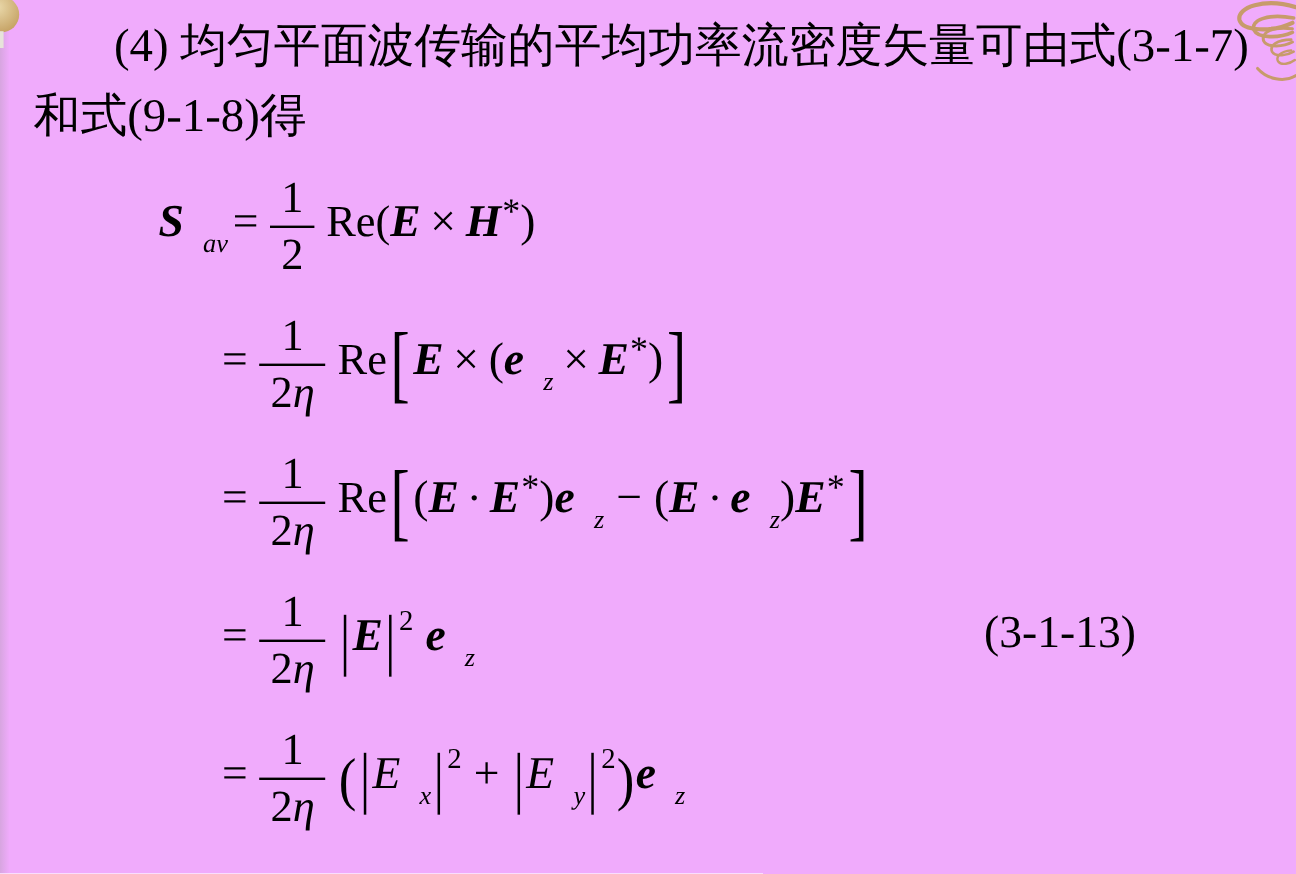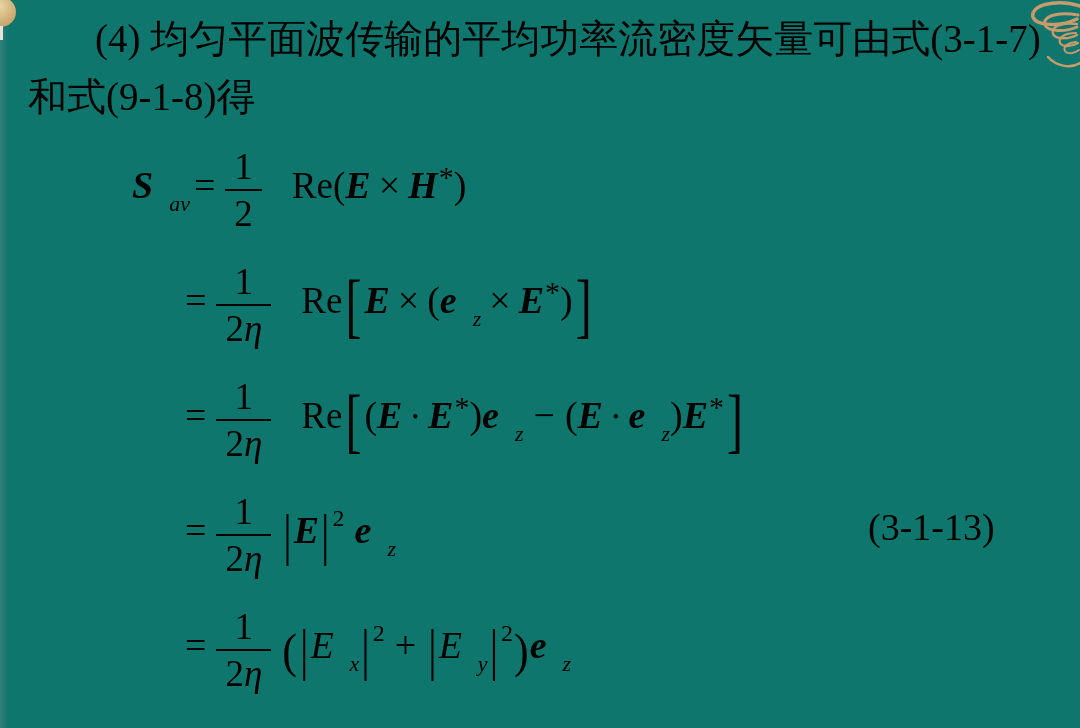--- a/index.html
+++ b/index.html
@@ -1,18 +1,18 @@
 <!DOCTYPE html>
 <html><head>
 <meta charset="utf-8">
 <style>
   * { margin:0; padding:0; box-sizing:border-box; }
   html,body { background:#ffffff; }
   .stage {
-    position:relative; width:1080px; height:728px; background:#0f766e;
+    position:relative; width:1080px; height:728px; background:#f0abfc;
     overflow:hidden; color:#000;
     font-family:"Liberation Serif","DejaVu Serif",serif;
   }
   
   .left-edge {
     position:absolute; left:0; top:0; width:8px; height:728px;
     background:linear-gradient(to right, rgba(150,150,150,.28), rgba(255,255,255,0));
   }
   .corner-ball { position:absolute; left:0; top:0; }
   .swirl { position:absolute; right:0; top:0; }
@@ -21,21 +21,21 @@
   .heading .h1 { padding-left:95px; }
   .heading .h2 { padding-left:28px; }
 
   .equations { position:absolute; left:132px; top:128px; white-space:nowrap; }
   .eq-line { height:115px; line-height:115px; white-space:nowrap; padding-left:53px; }
   .eq-line.first { padding-left:0; }
 
   .tok { font-size:38px; }
   .v  { font-weight:700; font-style:italic; }
   .it { font-style:italic; }
-  .rm { font-size:37px;margin-left:20px; }
+  .rm { font-size:37px; }
   .eqs { padding:0 6px 0 0; }
   .opx { padding:0 8px; }
   .opd { padding:0 7px; font-size:34px; }
   .opm { padding:0 10px; }
 
   .frac {
     display:inline-block; vertical-align:middle; text-align:center;
     font-size:37px; line-height:1.06; margin:0 6px 8px 4px;
   }
   .frac .fnum { display:block; padding:0 9px 3px; }
@@ -46,21 +46,21 @@
   .sp-star { font-size:30px; position:relative; top:-11px; margin-left:1px; }
 
   .bk { display:inline-block; vertical-align:middle; transform:scaleY(1.5); transform-origin:center;
         font-size:48px; line-height:48px; position:relative; top:-4px; padding:0 3px; font-weight:400; }
   .ab { display:inline-block; vertical-align:middle; transform:scaleY(1.35); transform-origin:center;
         font-size:42px; line-height:42px; position:relative; top:-4px; padding:0 2px; font-weight:300; }
   .bp { display:inline-block; vertical-align:middle; transform:scaleY(1.12); transform-origin:center;
         font-size:44px; line-height:44px; position:relative; top:-3px; padding:0 1px; }
 
   .gap-l { margin-left:10px; }
-  .eq-no { position:absolute; left:820px; top:498px; font-size:38px; line-height:58px;margin-left:48px; }
+  .eq-no { position:absolute; left:820px; top:498px; font-size:38px; line-height:58px; }
 </style>
 </head>
 <body>
 
 <div class="stage">
 
   <div class="left-edge"></div>
 
   <svg class="corner-ball" width="30" height="40" viewBox="0 0 30 40">
     <defs>

